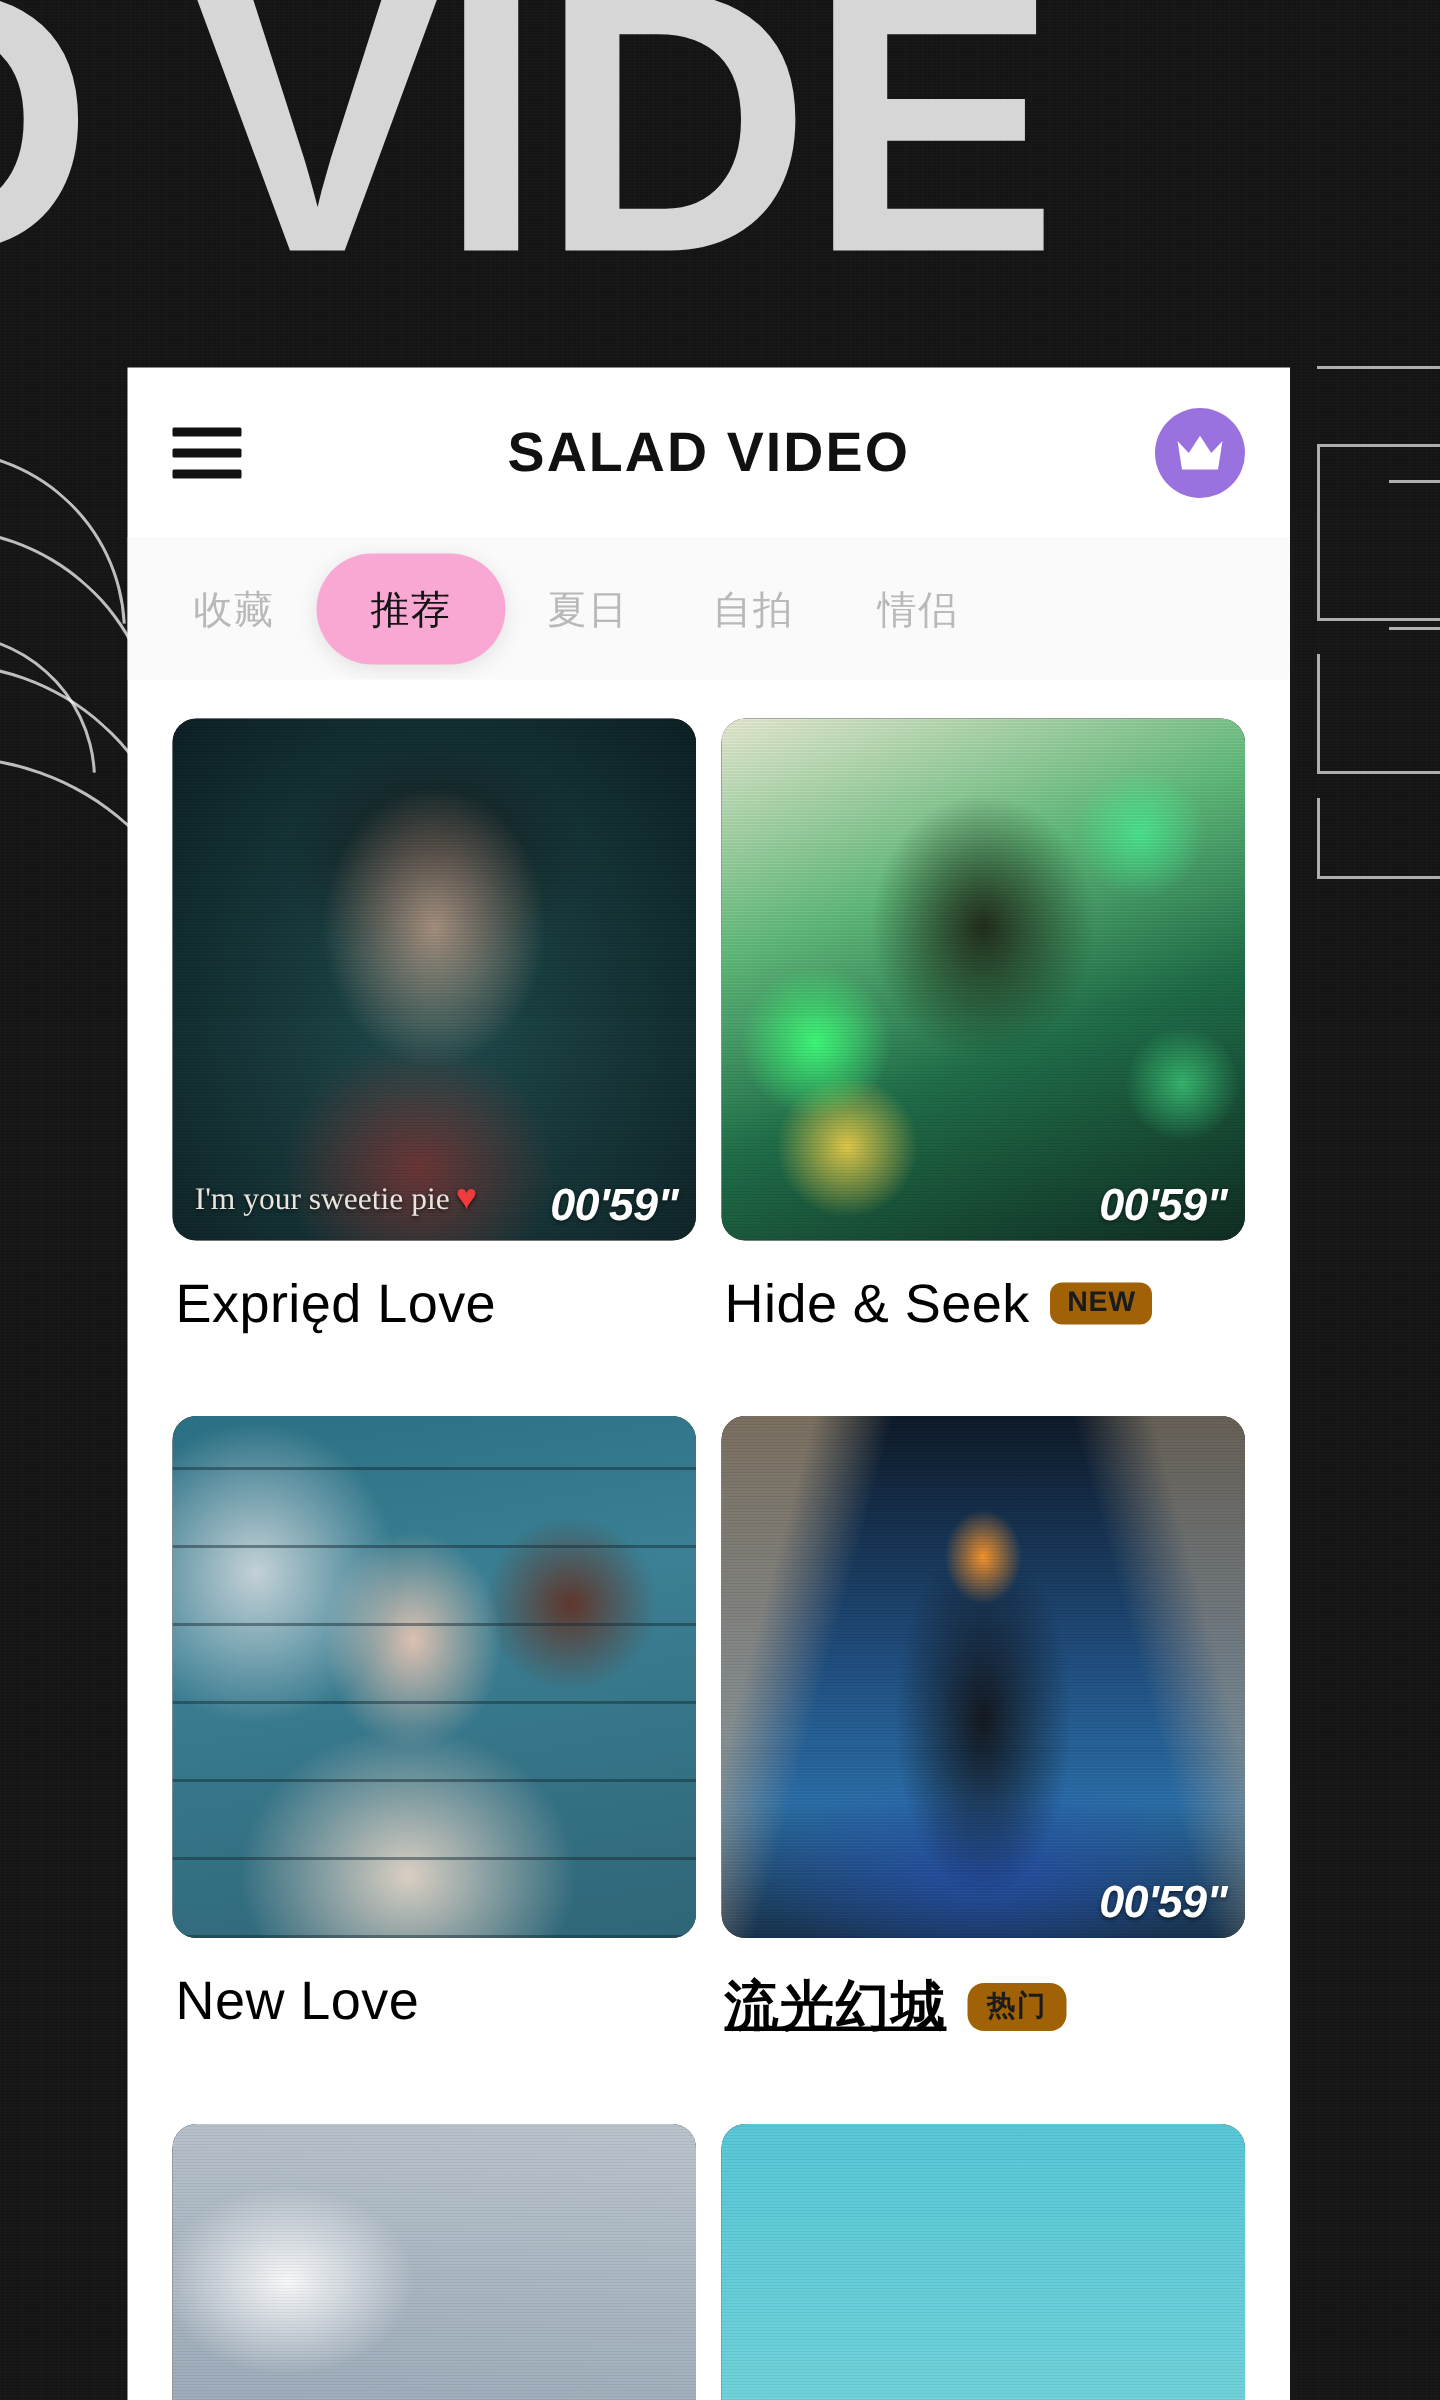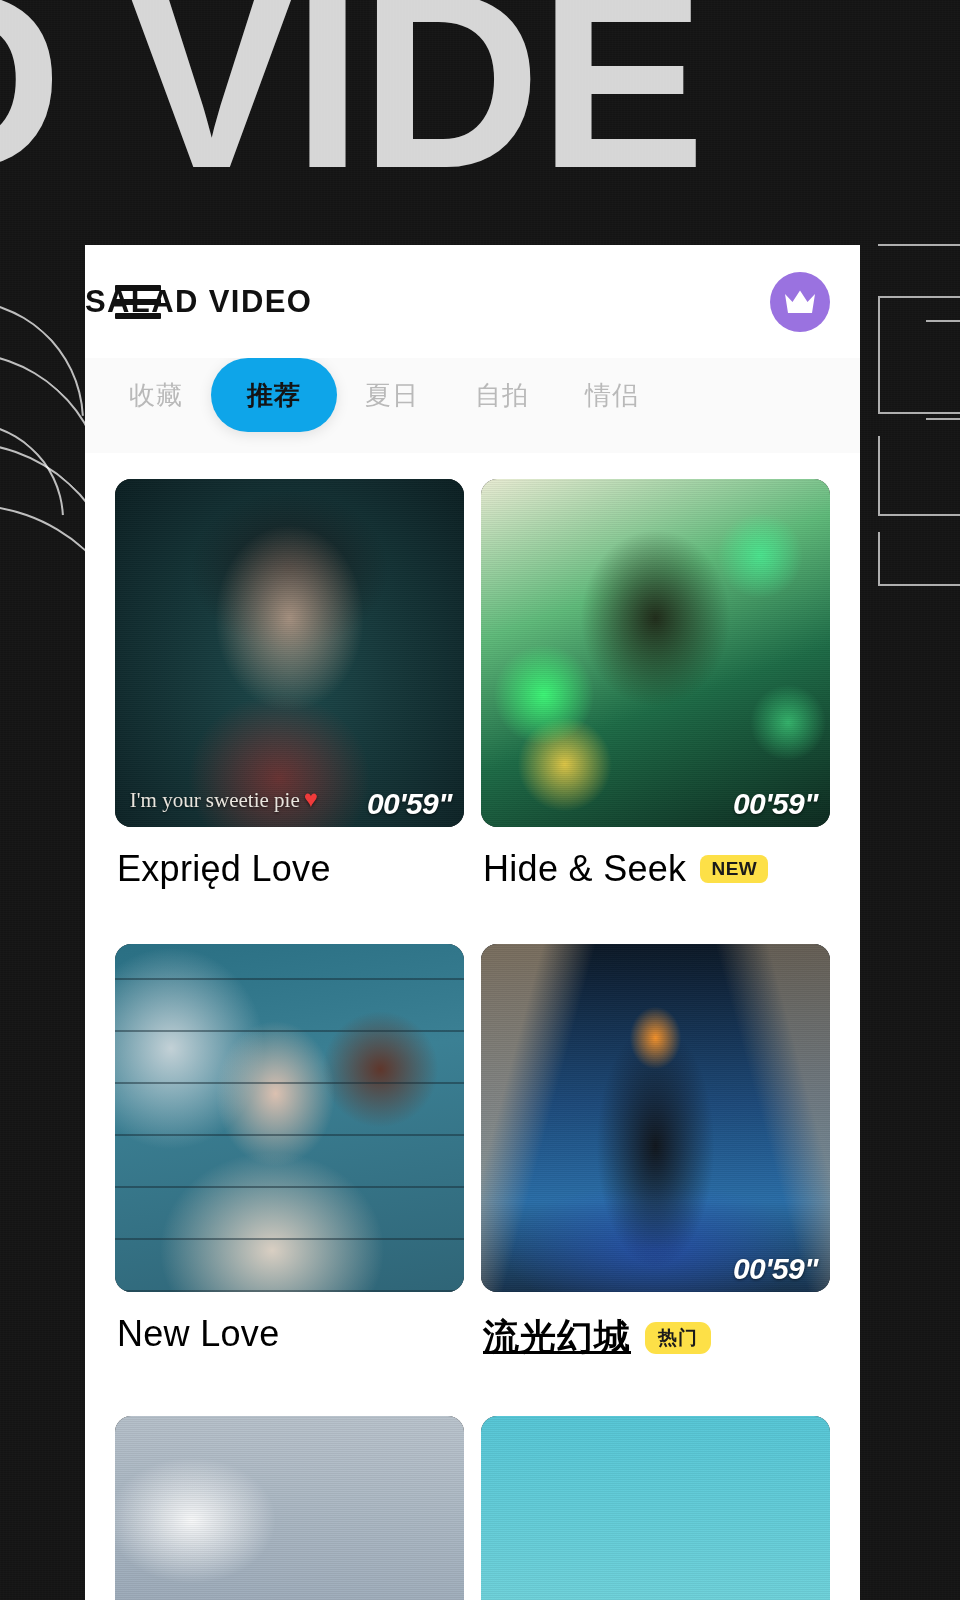--- a/index.html
+++ b/index.html
@@ -109,22 +109,22 @@
   }
   .menu-btn b {
     display: block;
     height: 6px;
     border-radius: 1px;
     background: #111111;
   }
   .app-title {
     position: absolute;
     left: 0; right: 0;
-    text-align: left;
-    font-size: 31px;
+    text-align: center;
+    font-size: 37px;
     font-weight: 700;
     letter-spacing: 1.4px;
     color: #111111;
     pointer-events: none;
   }
   .avatar {
     margin-left: auto;
     width: 60px;
     height: 60px;
     border-radius: 50%;
@@ -136,38 +136,39 @@
     flex: none;
   }
   .avatar svg { display: block; }
 
   
   .tabs {
     position: relative;
     height: 95px;
     background: #fafafa;
     display: flex;
+    align-items: center;
     padding-left: 16px;
     overflow: hidden;
   }
   .tab {
     flex: none;
     font-size: 26px;
     color: #b9b9b9;
     padding: 0 28px;
     height: 74px;
     line-height: 74px;
     white-space: nowrap;
     cursor: pointer;
     letter-spacing: 1px;
   }
   .tab.active {
     color: #141414;
-    font-weight: 700;
-    background: #0ea5e9;
+    font-weight: 400;
+    background: #f9a8d4;
     border-radius: 38px;
     padding: 0 36px;
     box-shadow: 0 3px 14px rgba(0,0,0,.10);
   }
   .tabs-fade {
     position: absolute;
     right: 0; top: 0;
     width: 70px; height: 100%;
     background: linear-gradient(to right, rgba(250,250,250,0), #fafafa 78%);
     pointer-events: none;
@@ -238,21 +239,21 @@
   .card-title {
     font-size: 36px;
     color: #000000;
     font-weight: 400;
     letter-spacing: .3px;
     white-space: nowrap;
   }
   .card-title.cjk { font-weight: 700; letter-spacing: 1px; text-decoration: underline; }
   .badge {
     flex: none;
-    background: #fde047;
+    background: #a16207;
     color: #1b1b1b;
     font-size: 19px;
     font-weight: 700;
     border-radius: 8px;
     padding: 4px 11px 5px;
     line-height: 1;
     letter-spacing: .5px;
   }
   .badge.cjk { border-radius: 11px; padding: 6px 13px 7px; letter-spacing: 1px; }
 

